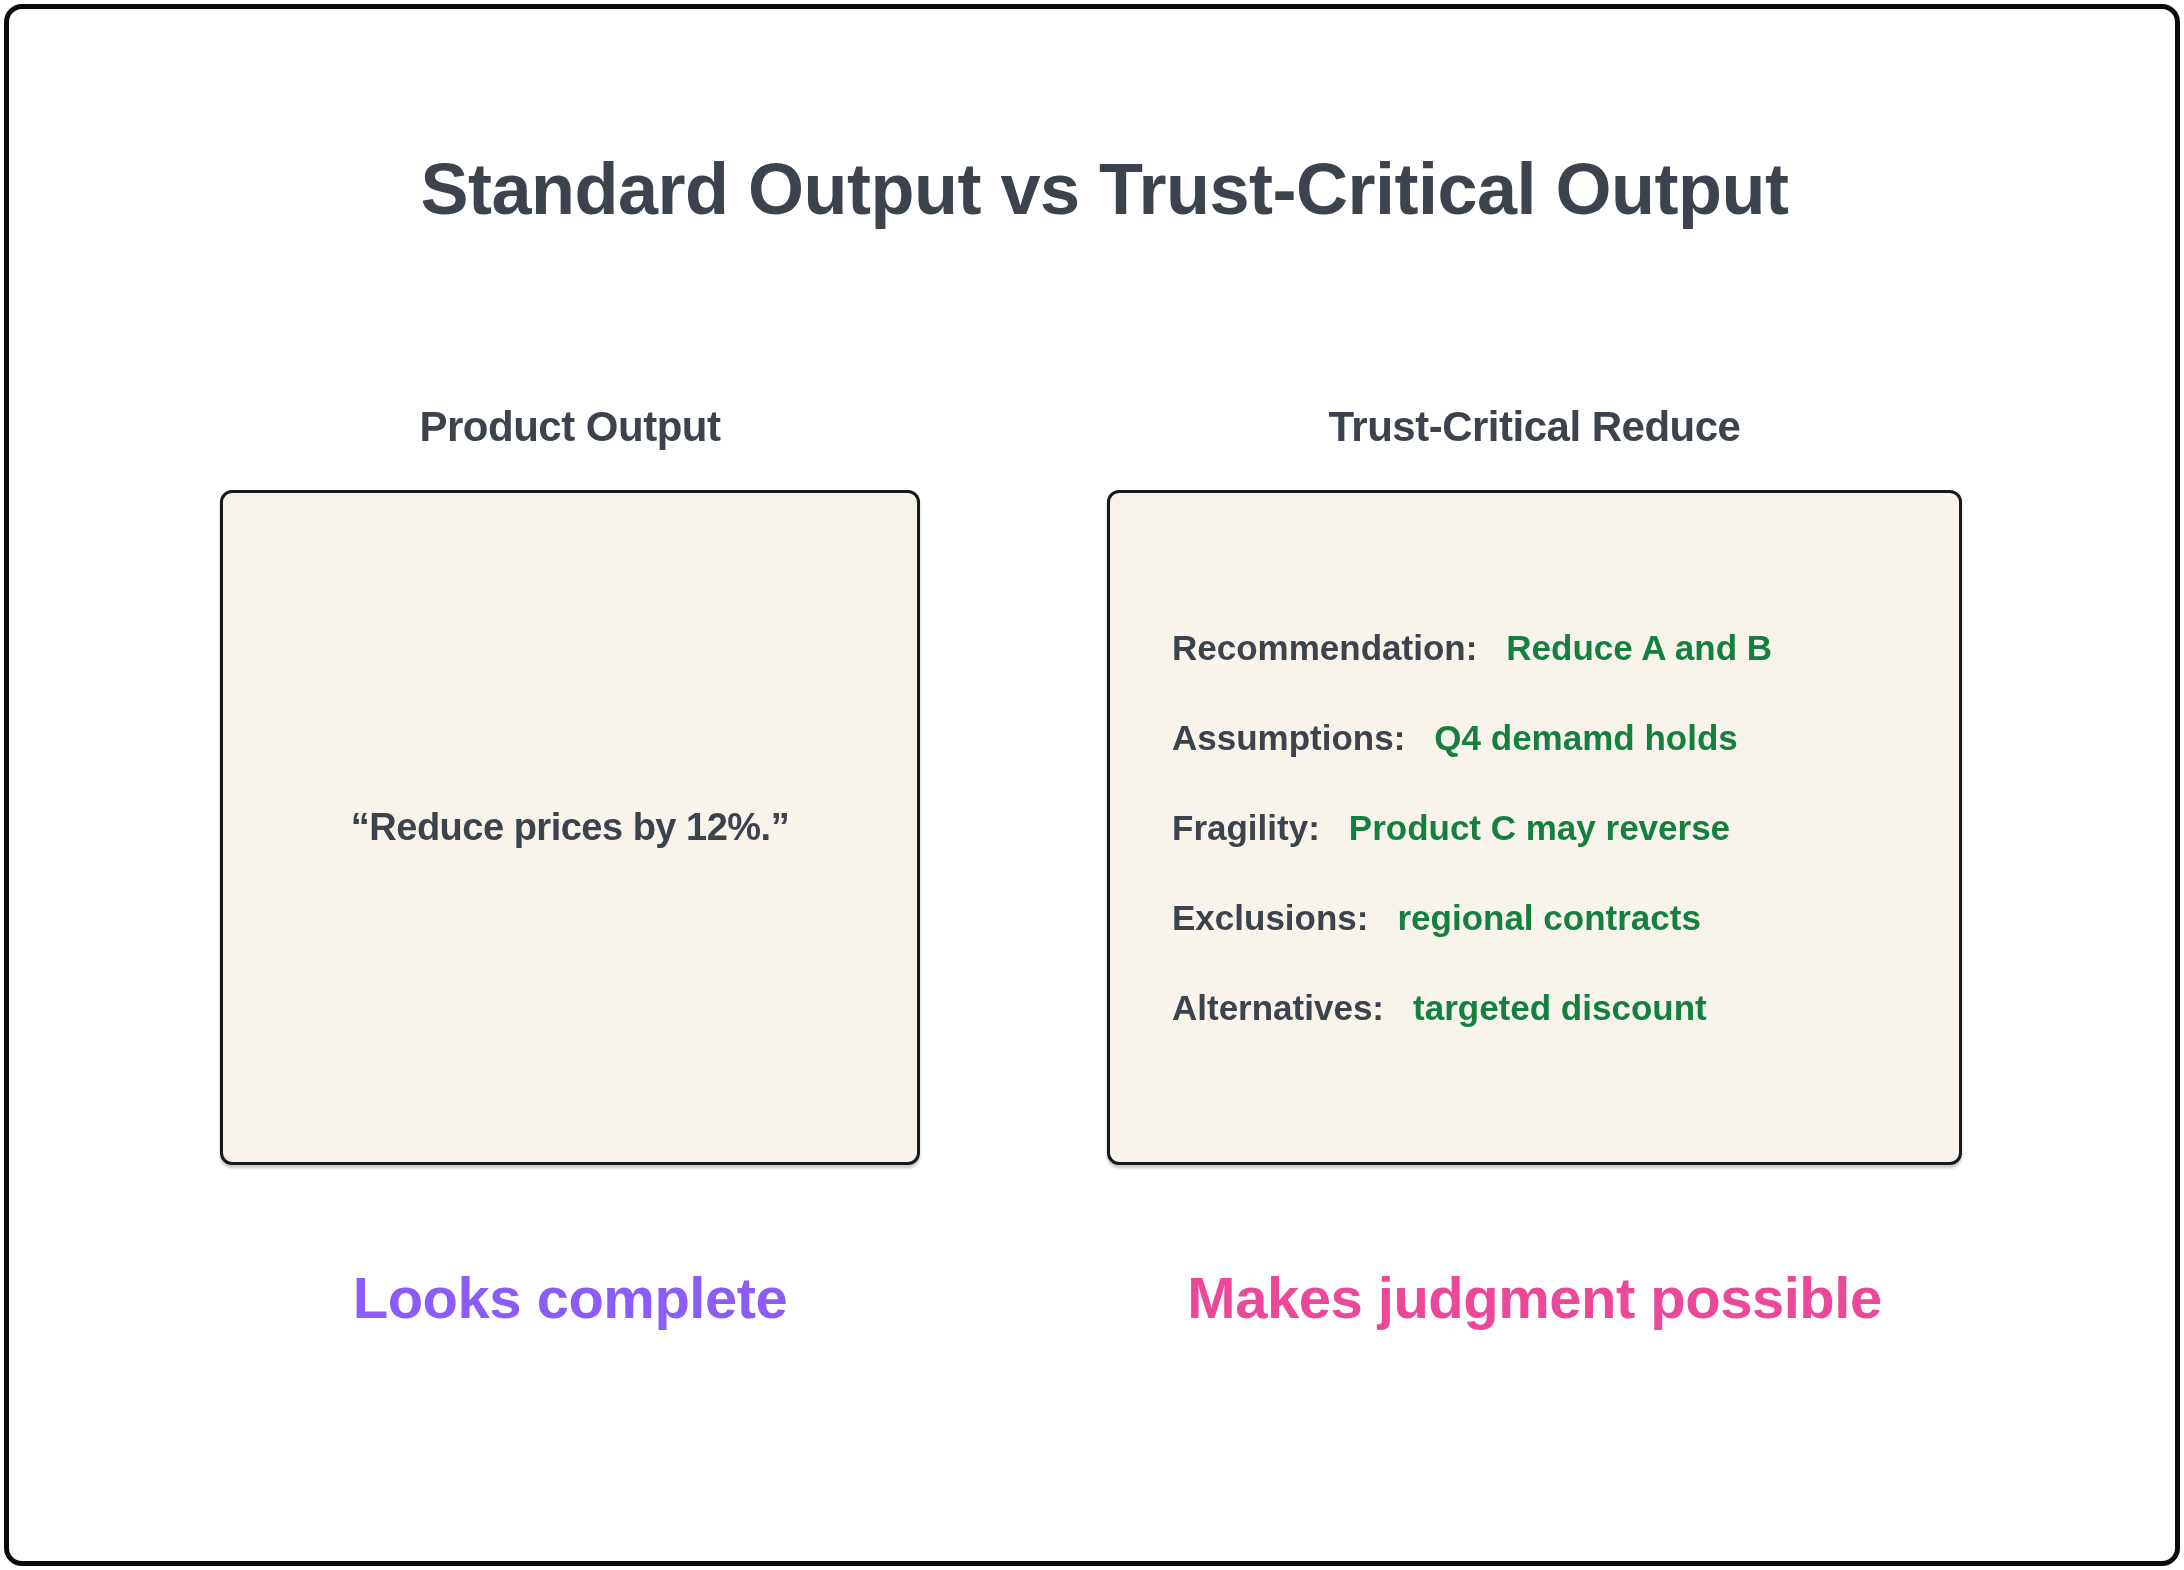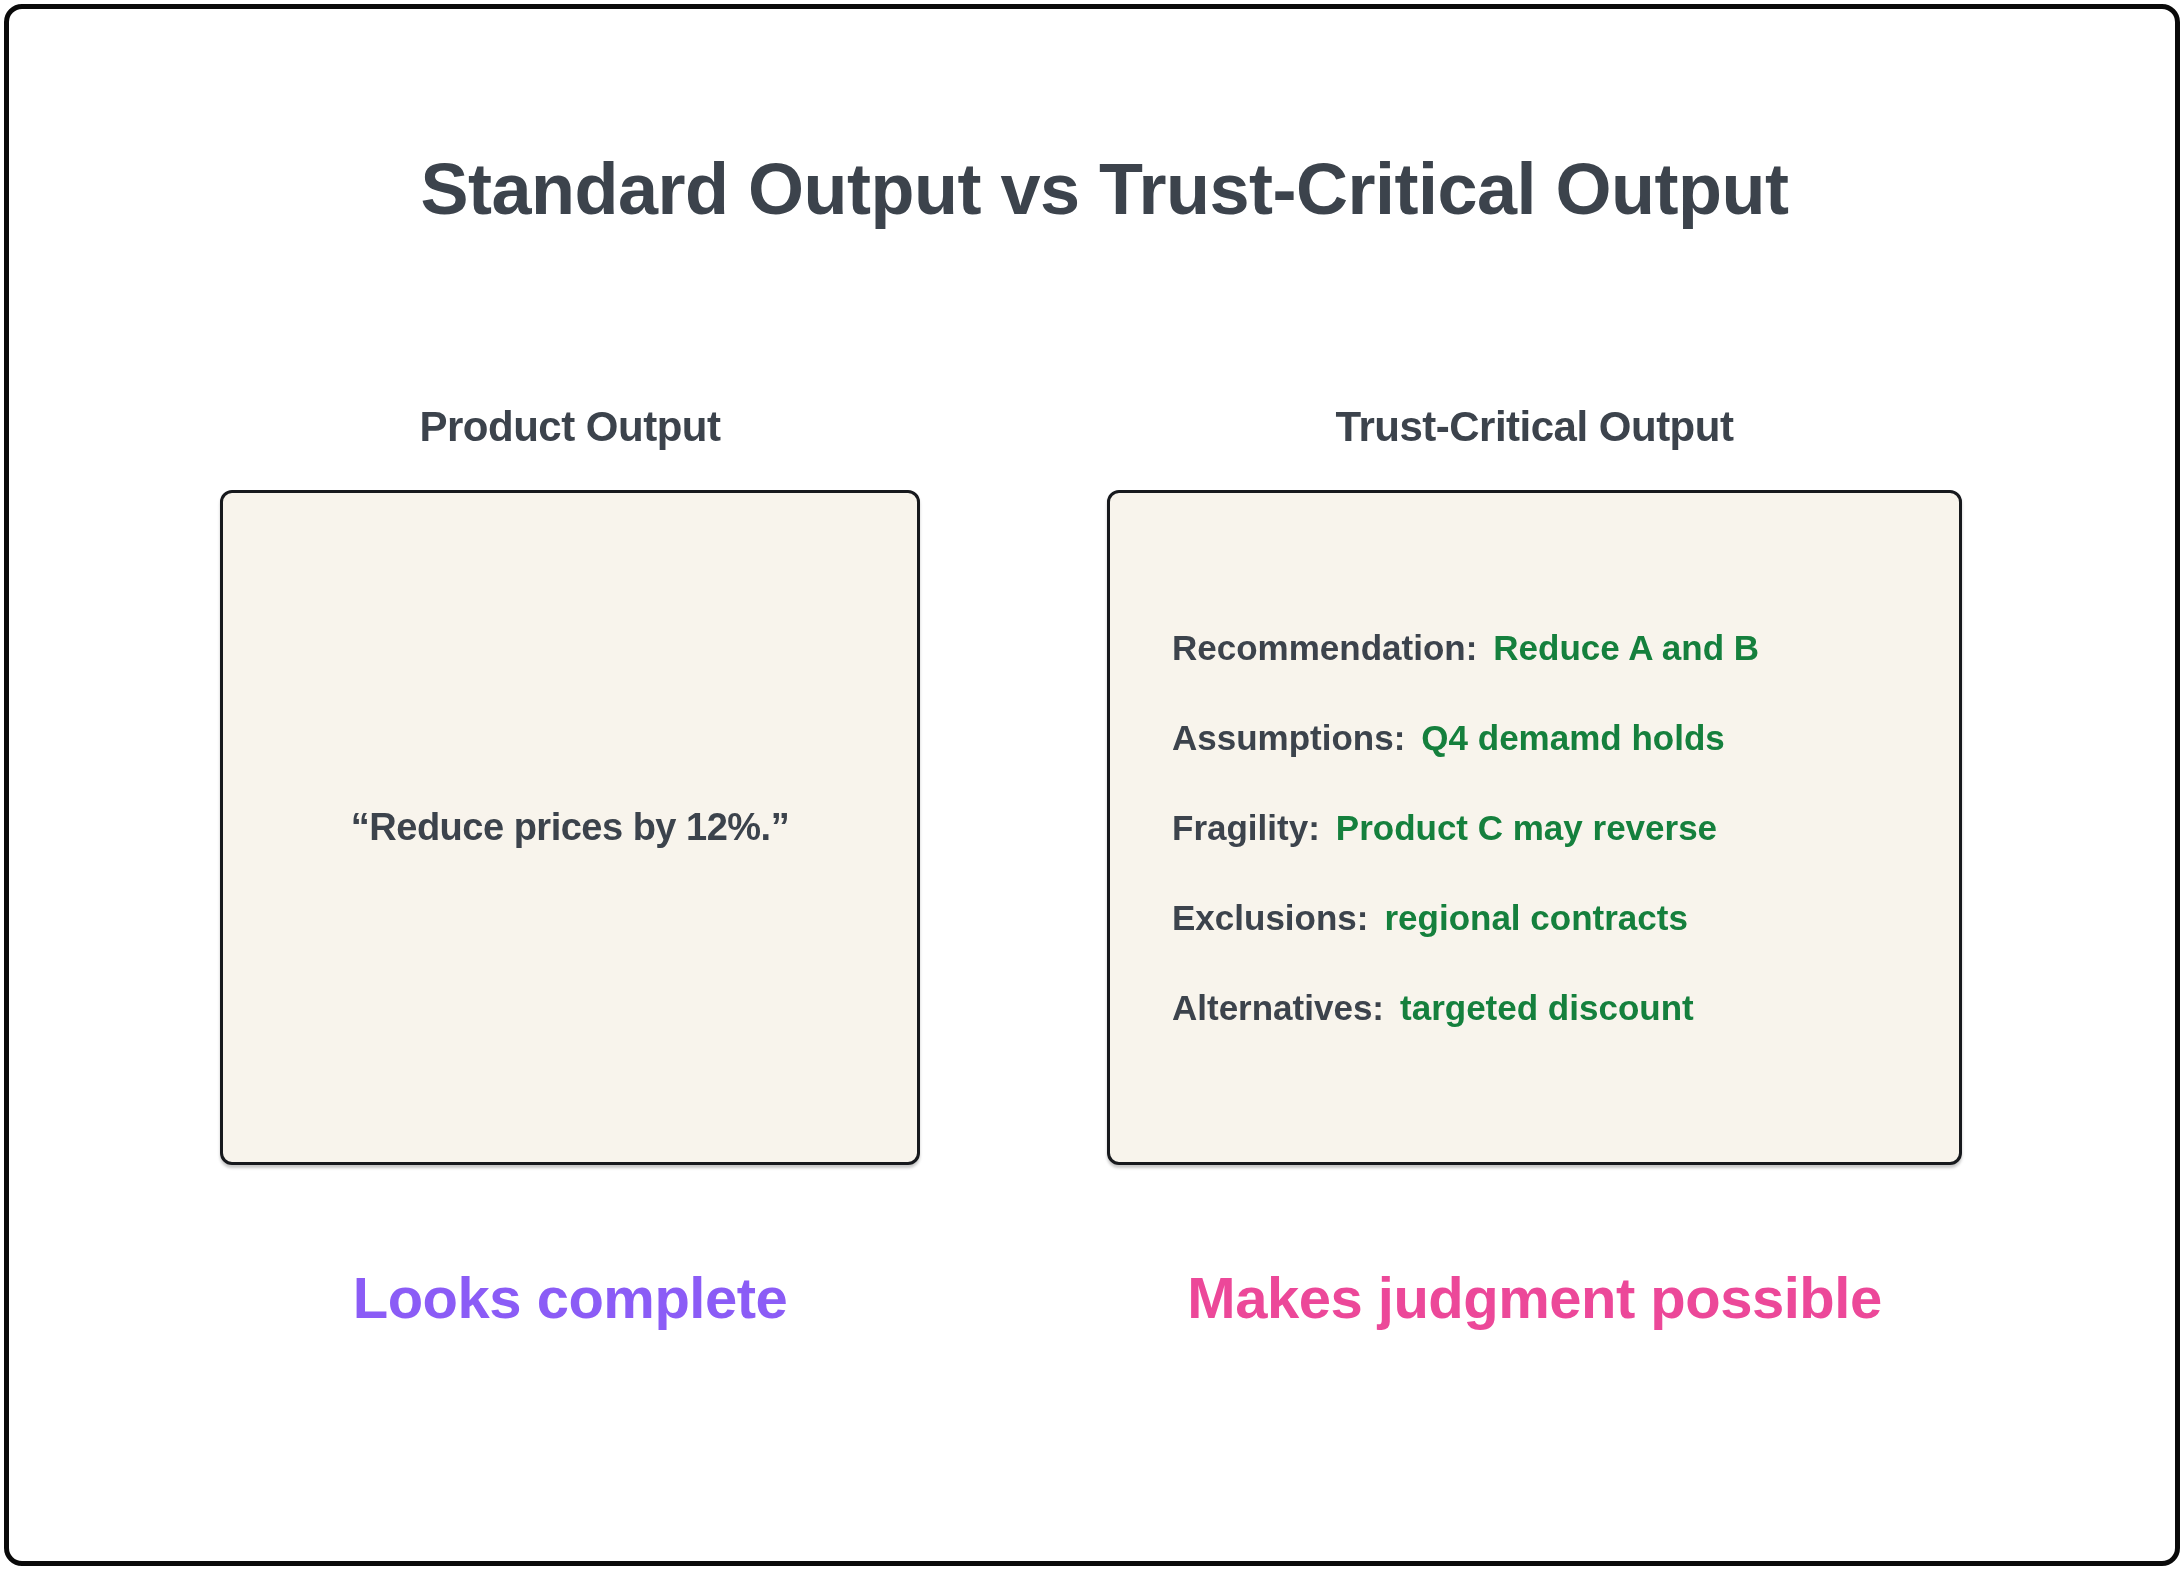--- a/index.html
+++ b/index.html
@@ -83,21 +83,21 @@
     padding: 0 40px 0 62px;
   }
   .item {
     font-size: 35px;
     line-height: 44px;
     color: #3c434c;
     white-space: nowrap;
   }
   .item-label {
     font-weight: 700;
-    margin-right: 16px;
+    margin-right: 29px;
   }
   .item-value {
     font-weight: 700;
     color: #15803d;
   }
   .caption {
     position: absolute;
     top: 1264px;
     left: 0; right: 0;
     text-align: center;
@@ -118,21 +118,21 @@
 
   <div class="column column-left">
     <h2 class="col-header">Product Output</h2>
     <div class="card card-left">
       <p class="quote">“Reduce prices by 12%.”</p>
     </div>
     <div class="caption caption-red">Looks complete</div>
   </div>
 
   <div class="column column-right">
-    <h2 class="col-header">Trust-Critical Output</h2>
+    <h2 class="col-header">Trust-Critical Reduce</h2>
     <div class="card card-right">
       <div class="item">
         <span class="item-label">Recommendation:</span><span class="item-value">Reduce A and B</span>
       </div>
       <div class="item">
         <span class="item-label">Assumptions:</span><span class="item-value">Q4 demamd holds</span>
       </div>
       <div class="item">
         <span class="item-label">Fragility:</span><span class="item-value">Product C may reverse</span>
       </div>

